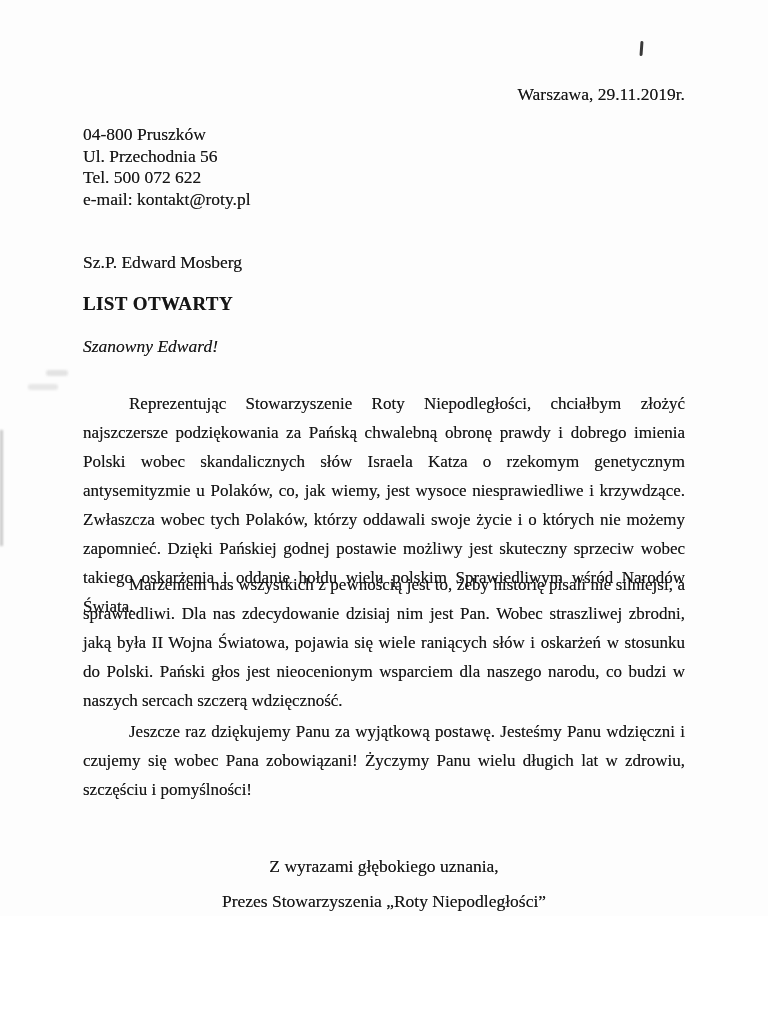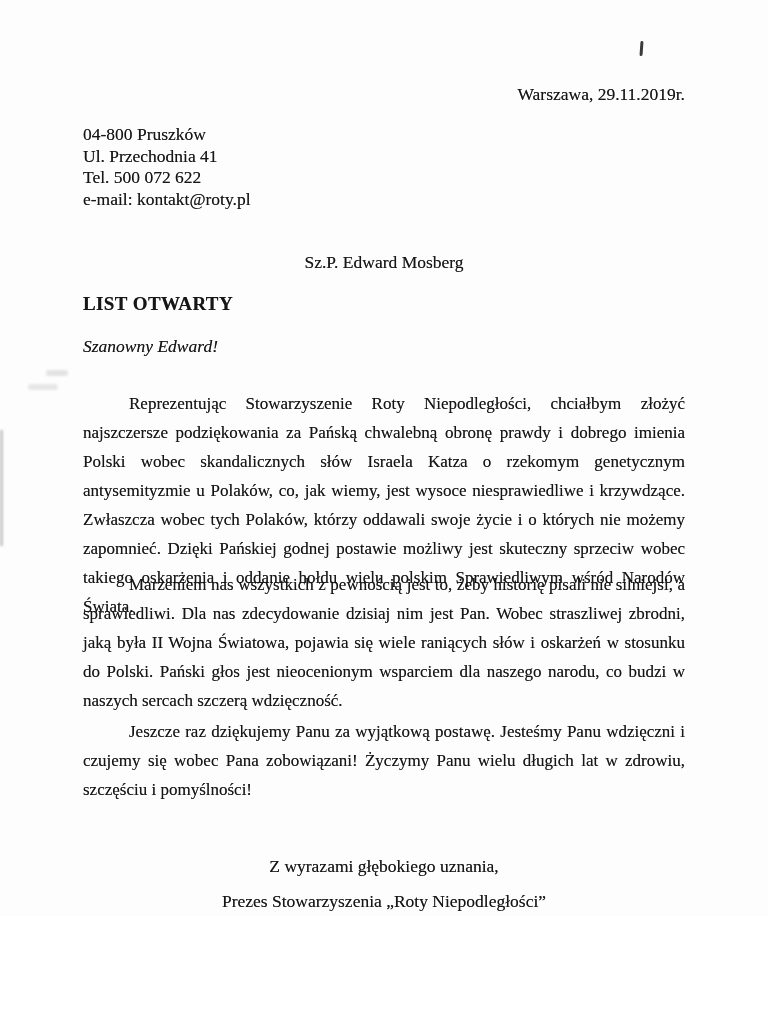--- a/index.html
+++ b/index.html
@@ -28,21 +28,21 @@
     text-align: right;
     font-size: 17.5px;
   }
   .sender {
     top: 124px;
     font-size: 17.5px;
     line-height: 21.5px;
   }
   .recipient {
     top: 252px;
-    text-align: center;
+    text-align: left;
     font-size: 17.5px;
   }
   .letter-title {
     top: 293px;
     font-weight: bold;
     font-size: 19px;
     letter-spacing: 0.4px;
   }
   .salutation {
     top: 336px;
@@ -126,21 +126,21 @@
 </style>
 </head>
 <body>
 
 <div class="page">
 
   <div class="block date-line">Warszawa, 29.11.2019r.</div>
 
   <div class="block sender">
     <div>04-800 Pruszków</div>
-    <div>Ul. Przechodnia 41</div>
+    <div>Ul. Przechodnia 56</div>
     <div>Tel. 500 072 622</div>
     <div>e-mail: kontakt@roty.pl</div>
   </div>
 
   <div class="block recipient">Sz.P. Edward Mosberg</div>
 
   <div class="block letter-title">LIST OTWARTY</div>
 
   <div class="block salutation">Szanowny Edward!</div>
 

